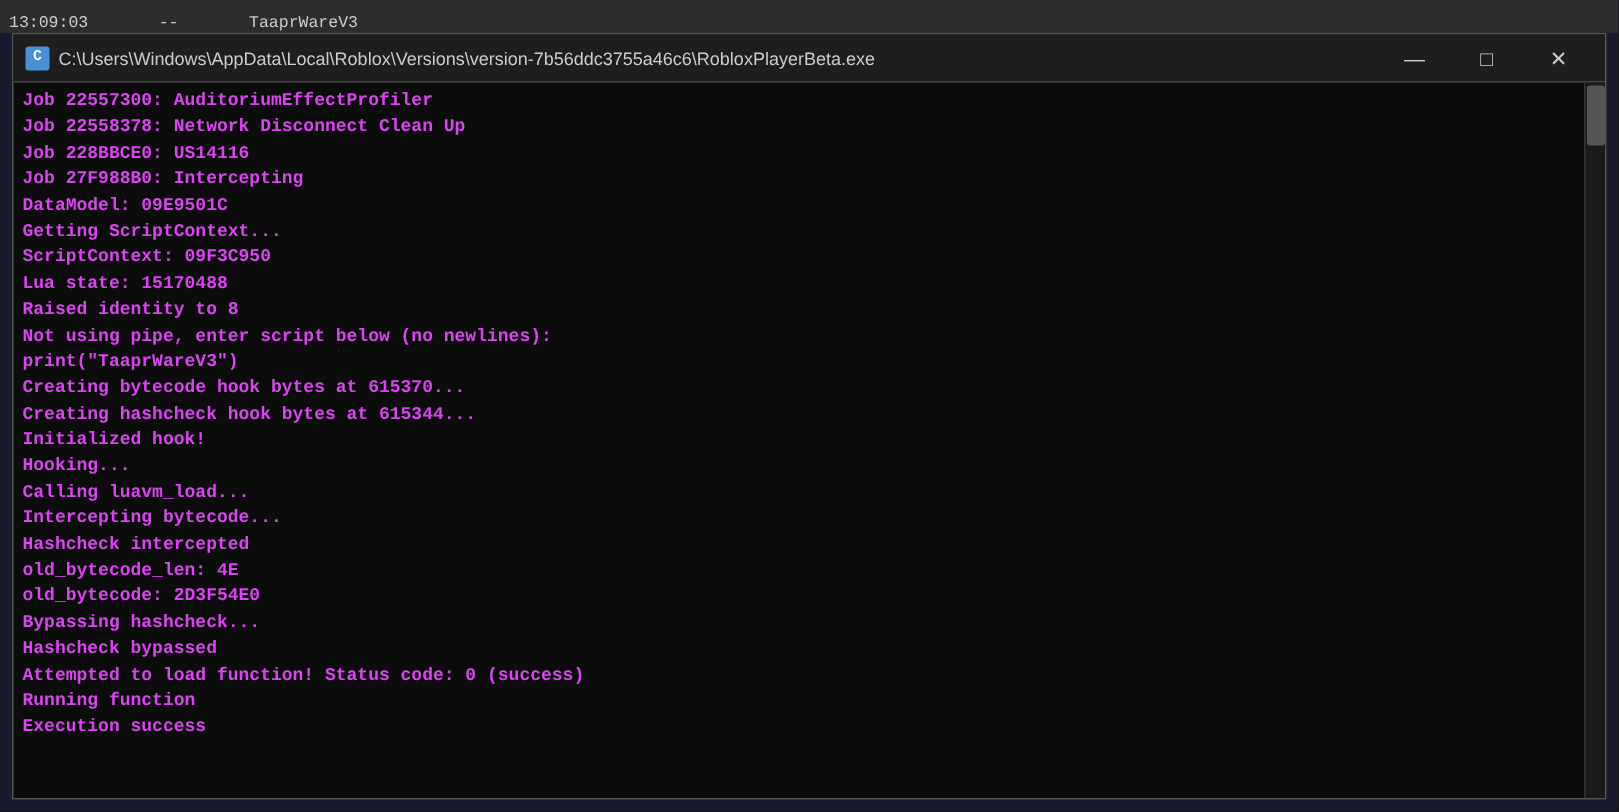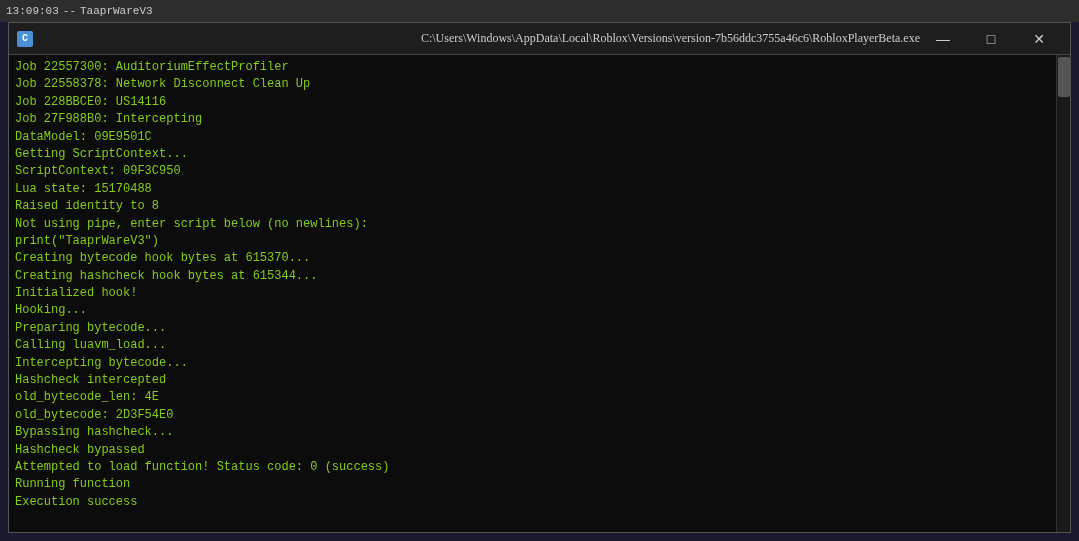--- a/index.html
+++ b/index.html
@@ -11,23 +11,24 @@
       overflow: hidden;
       display: flex;
       flex-direction: column;
     }
 
     
     .taskbar {
       background: #2d2d2d;
       height: 22px;
       display: flex;
-      align-items: center;
+      align-items: flex-end;
       padding: 0 6px;
       flex-shrink: 0;
+      gap: 43px;
     }
     .taskbar-time {
       color: #cccccc;
       font-size: 11px;
       font-family: 'Courier New', monospace;
     }
     .taskbar-sep {
       color: #cccccc;
       font-size: 11px;
       margin: 0 4px;
@@ -68,23 +69,22 @@
       display: flex;
       align-items: center;
       justify-content: center;
       font-size: 10px;
       color: white;
       font-weight: bold;
     }
     .title-bar-text {
       color: #cccccc;
       font-size: 12px;
-      font-family: Liberation Serif, serif;
+      font-family: Liberation Sans, sans-serif;
       flex: 1;
-      text-align: right;
     }
     .title-bar-controls {
       display: flex;
       gap: 2px;
     }
     .title-btn {
       width: 46px;
       height: 28px;
       background: transparent;
       border: none;
@@ -118,25 +118,26 @@
       flex-shrink: 0;
     }
     .scrollbar-thumb {
       width: 12px;
       height: 40px;
       background: #555;
       margin-top: 2px;
       border-radius: 2px;
     }
     .console-line {
-      color: #84cc16;
+      color: #d946ef;
       font-size: 12px;
       line-height: 1.45;
       white-space: pre;
       font-family: 'Courier New', Courier, monospace;
+      font-weight: bold;
     }
   </style>
 </head>
 <body>
 
 <div class="taskbar">
   <span class="taskbar-time">13:09:03</span>
   <span class="taskbar-sep">--</span>
   <span class="taskbar-title">TaaprWareV3</span>
 </div>
@@ -165,21 +166,20 @@
         <div class="console-line">Getting ScriptContext...</div>
         <div class="console-line">ScriptContext: 09F3C950</div>
         <div class="console-line">Lua state: 15170488</div>
         <div class="console-line">Raised identity to 8</div>
         <div class="console-line">Not using pipe, enter script below (no newlines):</div>
         <div class="console-line">print("TaaprWareV3")</div>
         <div class="console-line">Creating bytecode hook bytes at 615370...</div>
         <div class="console-line">Creating hashcheck hook bytes at 615344...</div>
         <div class="console-line">Initialized hook!</div>
         <div class="console-line">Hooking...</div>
-        <div class="console-line">Preparing bytecode...</div>
         <div class="console-line">Calling luavm_load...</div>
         <div class="console-line">Intercepting bytecode...</div>
         <div class="console-line">Hashcheck intercepted</div>
         <div class="console-line">old_bytecode_len: 4E</div>
         <div class="console-line">old_bytecode: 2D3F54E0</div>
         <div class="console-line">Bypassing hashcheck...</div>
         <div class="console-line">Hashcheck bypassed</div>
         <div class="console-line">Attempted to load function! Status code: 0 (success)</div>
         <div class="console-line">Running function</div>
         <div class="console-line">Execution success</div>

